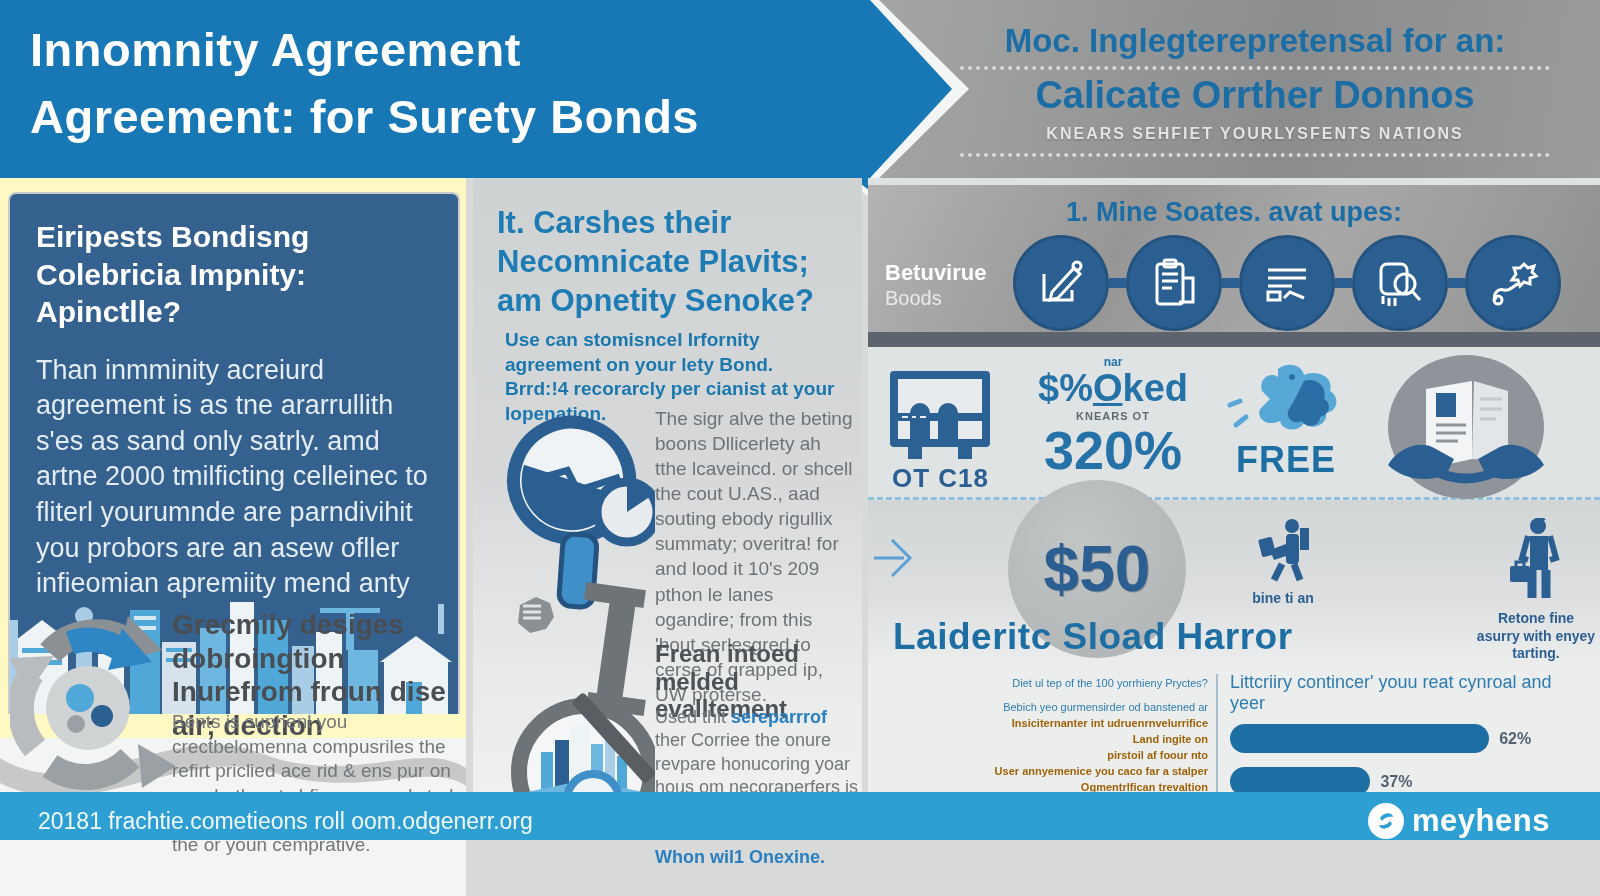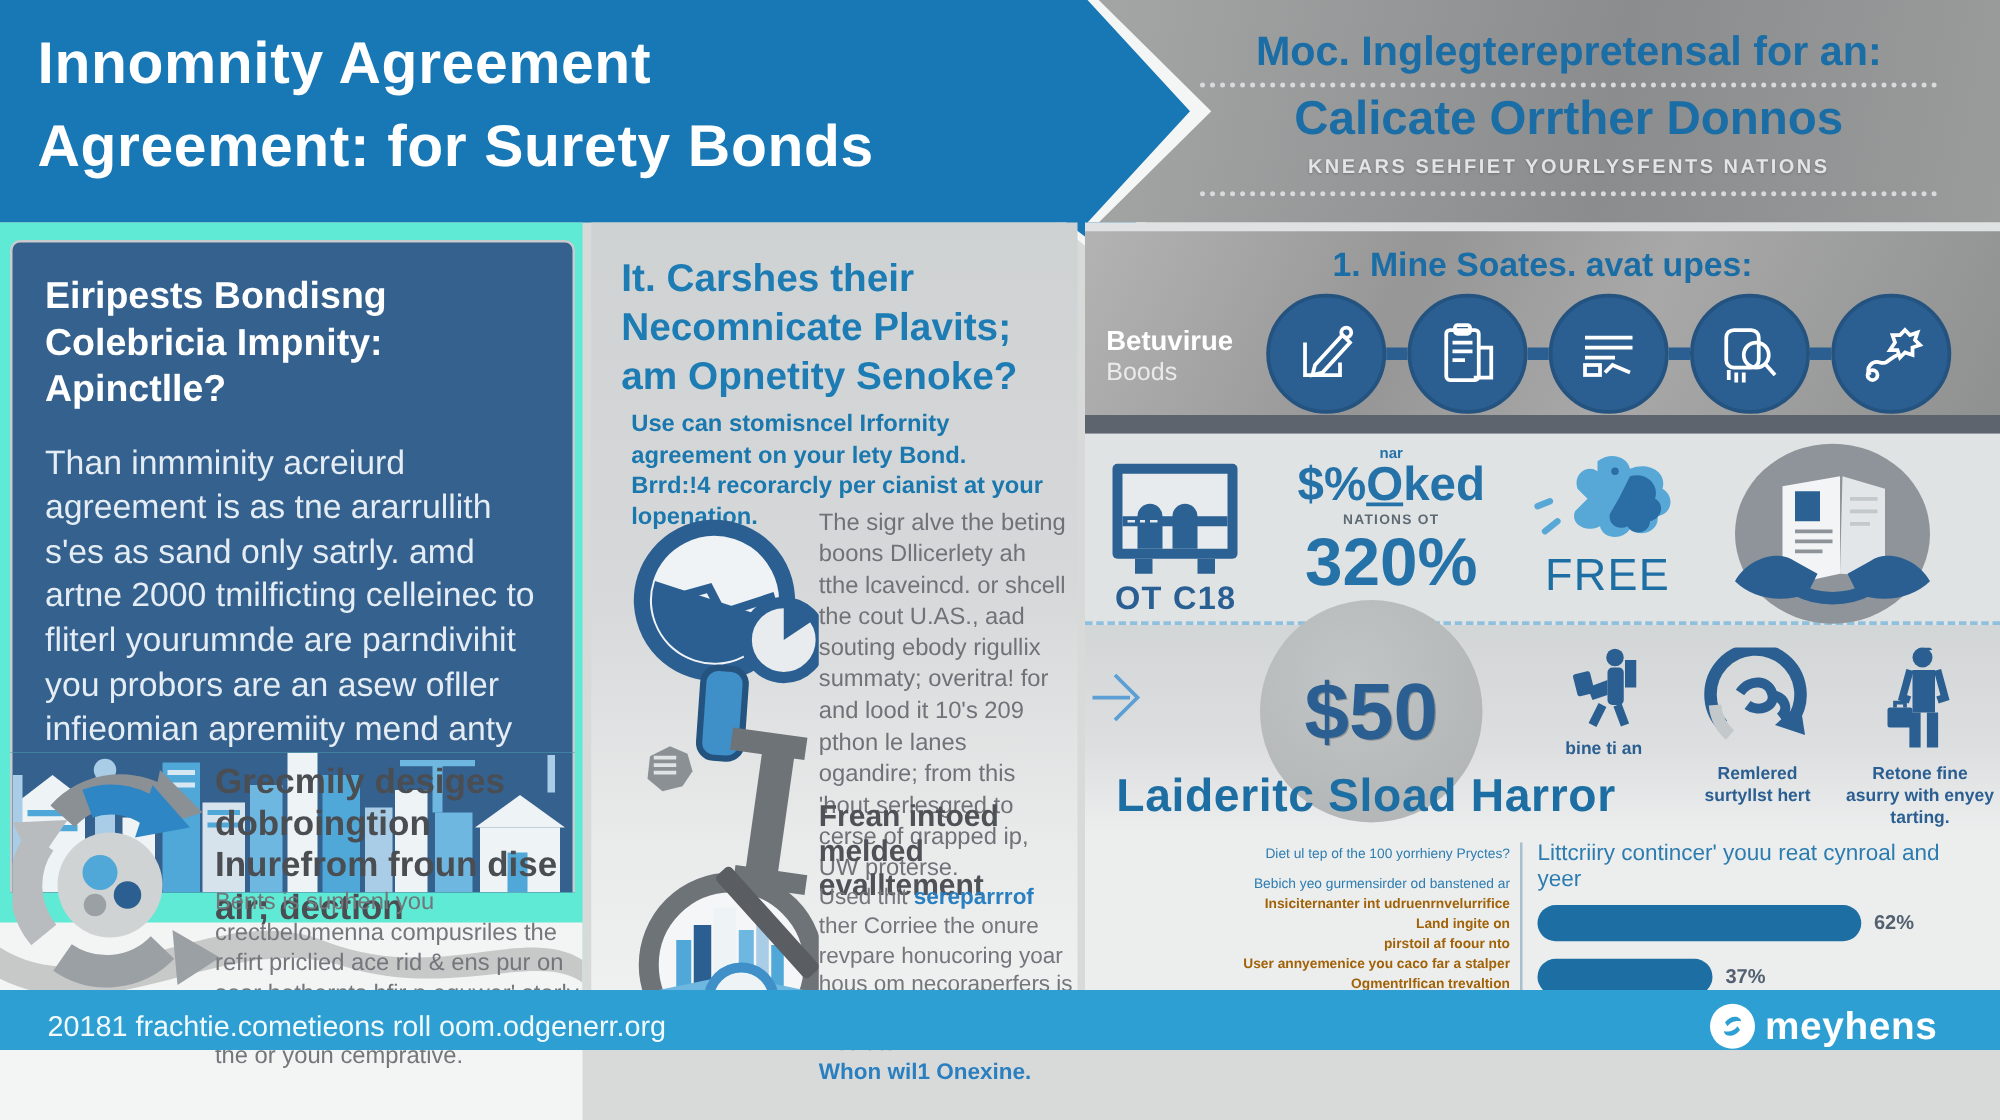--- a/index.html
+++ b/index.html
@@ -18,21 +18,21 @@
     font-size:47px; line-height:1.43; letter-spacing:0.5px; }
   .banner-right { left:935px; top:0; width:640px; height:178px; text-align:center; }
   .br-line1 { margin-top:22px; color:#1b6da6; font-weight:bold; font-size:33px; }
   .br-dash { border-top:4px dotted #d9dadb; width:590px; margin:6px auto 4px auto; }
   .br-line2 { color:#1b6da6; font-weight:bold; font-size:38px; }
   .br-sub { margin-top:8px; color:#e3e4e5; font-weight:bold; font-size:16px; letter-spacing:2px;
     text-shadow:0 1px 2px rgba(0,0,0,0.25); }
   .br-dash2 { border-top:4px dotted #d9dadb; width:590px; margin:10px auto 0 auto; }
 
   
-  .left-col { left:0; top:178px; width:466px; height:660px; background:#5eead4; }
+  .left-col { left:0; top:178px; width:466px; height:660px; background:#fef9c3; }
   .left-panel { left:8px; top:14px; width:452px; height:410px; background:#35618e;
     border:2px solid #c9ccce; border-radius:8px 8px 0 0; border-bottom:none; padding:24px 26px 0 26px; }
   .lp-skyline { left:8px; top:424px; width:452px; height:112px; background:#35618e; overflow:hidden;
     border-left:2px solid #c9ccce; border-right:2px solid #c9ccce; }
   .lp-heading { color:#ffffff; font-weight:bold; font-size:30px; line-height:1.25; }
   .lp-body { margin-top:22px; color:#e4ecf4; font-size:27px; line-height:1.32; }
   .left-wave { left:0; top:520px; width:466px; height:140px; }
   .left-white { left:0; top:560px; width:466px; height:280px; background:#f3f4f4; }
   .ll-heading { left:172px; top:430px; width:300px; color:#4a4d52; font-weight:bold; font-size:28px; line-height:1.2; }
   .ll-body { left:172px; top:532px; width:300px; color:#73767a; font-size:19px; line-height:1.3; }
@@ -67,21 +67,21 @@
     border-bottom:3px dashed #8fc0dd; }
   .feat-monitor { left:18px; top:22px; }
   .feat-monitor-label { left:24px; top:116px; color:#2a5f93; font-weight:bold; font-size:26px; letter-spacing:1px; }
   .feat-money { left:150px; top:8px; width:190px; text-align:center; color:#2472a8; }
   .fm-nar { font-size:12px; font-weight:bold; display:block; }
   .fm-top { font-size:38px; font-weight:bold; line-height:1; }
   .fm-o { text-decoration:underline; }
   .fm-small { display:block; font-size:11px; font-weight:bold; color:#5d6a74; margin-top:3px; letter-spacing:1px; }
   .fm-value { font-size:54px; font-weight:bold; line-height:1.05; }
   .feat-splat { left:358px; top:14px; }
-  .feat-free { left:368px; top:92px; color:#1d6fa3; font-weight:normal; font-size:36px; letter-spacing:1px; }
+  .feat-free { left:368px; top:92px; color:#1d6fa3; font-weight:bold; font-size:36px; letter-spacing:1px; }
   .feat-oval { left:498px; top:6px; }
 
   .r-wave { left:0; top:322px; width:732px; height:175px;
     background:linear-gradient(180deg,#d3d6d7 0%,#dcdedf 55%,#eef0f0 100%); }
   .arrow-icon { left:4px; top:28px; }
   .price-circle { left:140px; top:-20px; width:178px; height:178px; border-radius:50%;
     background:radial-gradient(circle at 40% 35%, #c2c5c6, #aeb2b3); display:flex; align-items:center; justify-content:center; }
   .price-text { color:#2b5f92; font-weight:bold; font-size:64px; text-shadow:1px 1px 0 #8c9194; }
   .mini-item { top:18px; width:120px; text-align:center; }
   .mini-1 { left:355px; } .mini-2 { left:478px; } .mini-3 { left:608px; }
@@ -299,21 +299,21 @@
           <path d="M16,48 h6 M26,48 h4 M34,48 h6"></path>
         </g>
       <rect x="22" y="78" width="14" height="12" fill="#2b6193"></rect>
       <rect x="72" y="78" width="14" height="12" fill="#2b6193"></rect>
     </svg>
     <div class="abs feat-monitor-label">OT C18</div>
 
     <div class="abs feat-money">
       <span class="fm-nar">nar</span>
       <span class="fm-top"><span>$%</span><span class="fm-o">O</span><span>ked</span></span>
-      <span class="fm-small">NATIONS OT</span>
+      <span class="fm-small">KNEARS OT</span>
       <div class="fm-value">320%</div>
     </div>
 
     <svg class="abs feat-splat" width="120" height="80" viewBox="0 0 120 80">
       <path d="M52,8 c10,-8 24,-4 26,6 c14,-6 30,2 26,16 c10,6 8,20 -4,22 c2,12 -14,18 -22,10 c-6,10 -22,8 -24,-2 c-12,6 -24,-2 -20,-12 l10,-10 -8,-8 c-4,-12 8,-20 16,-14 z" fill="#57a8d6"></path>
       <path d="M78,20 c12,-4 24,6 20,18 c8,4 6,16 -4,18 c0,10 -14,12 -18,4 c-8,4 -16,-2 -14,-10 l8,-14 z" fill="#2b6ea6"></path>
       <circle cx="66" cy="16" r="3" fill="#2b6ea6"></circle>
       <path d="M14,40 l-10,4 M20,56 l-10,8" stroke="#57a8d6" stroke-width="5" stroke-linecap="round"></path>
     </svg>
     <div class="abs feat-free">FREE</div>
@@ -347,29 +347,20 @@
       <svg width="70" height="64" viewBox="0 0 70 64" style="margin:0 auto;">
         <circle cx="44" cy="8" r="7" fill="#2b5f92"></circle>
         <rect x="38" y="16" width="13" height="30" rx="4" fill="#2b5f92"></rect>
         <path d="M38,26 l-16,6 4,10 12,-4 z" fill="#2b5f92"></path>
         <rect x="12" y="20" width="14" height="18" rx="2" fill="#2b5f92" transform="rotate(-14 19 29)"></rect>
         <path d="M34,46 l-8,16 M46,46 l6,16" stroke="#2b5f92" stroke-width="7"></path>
         <rect x="52" y="10" width="9" height="22" fill="#2b5f92"></rect>
       </svg>
       <div class="mini-caption">bine ti an</div>
     </div>
-    <div class="abs mini-item mini-2">
-      <svg width="96" height="84" viewBox="0 0 96 84" style="margin:0 auto;">
-        <path d="M20,62 A36,36 0 1 1 76,58" fill="none" stroke="#2b5f92" stroke-width="10"></path>
-        <polygon points="82,44 86,70 62,62" fill="#2b5f92"></polygon>
-        <path d="M26,70 A36,36 0 0 1 14,46" fill="none" stroke="#c3c8ca" stroke-width="10"></path>
-        <path d="M34,36 c8,-12 24,-10 26,2 c2,10 -12,14 -20,8 m20,-8 c10,2 14,12 6,18" fill="none" stroke="#2b5f92" stroke-width="8"></path>
-      </svg>
-      <div class="mini-caption">Remlered surtyllst hert</div>
-    </div>
     <div class="abs mini-item mini-3">
       <svg width="64" height="84" viewBox="0 0 64 84" style="margin:0 auto;">
         <circle cx="34" cy="8" r="8" fill="#2b5f92"></circle>
         <path d="M26,18 h18 v34 h-18 z" fill="#2b5f92"></path>
         <path d="M24,18 l-6,22 6,2 M46,18 l6,22 -6,2" stroke="#2b5f92" stroke-width="6" fill="none"></path>
         <path d="M28,52 v28 M42,52 v28" stroke="#2b5f92" stroke-width="9"></path>
         <rect x="6" y="48" width="20" height="16" rx="2" fill="#2b5f92"></rect>
         <path d="M12,48 v-4 h8 v4" fill="none" stroke="#2b5f92" stroke-width="3"></path>
         <path d="M30,2 h12 l-2,-2 h-8 z" fill="#2b5f92"></path>
       </svg>

